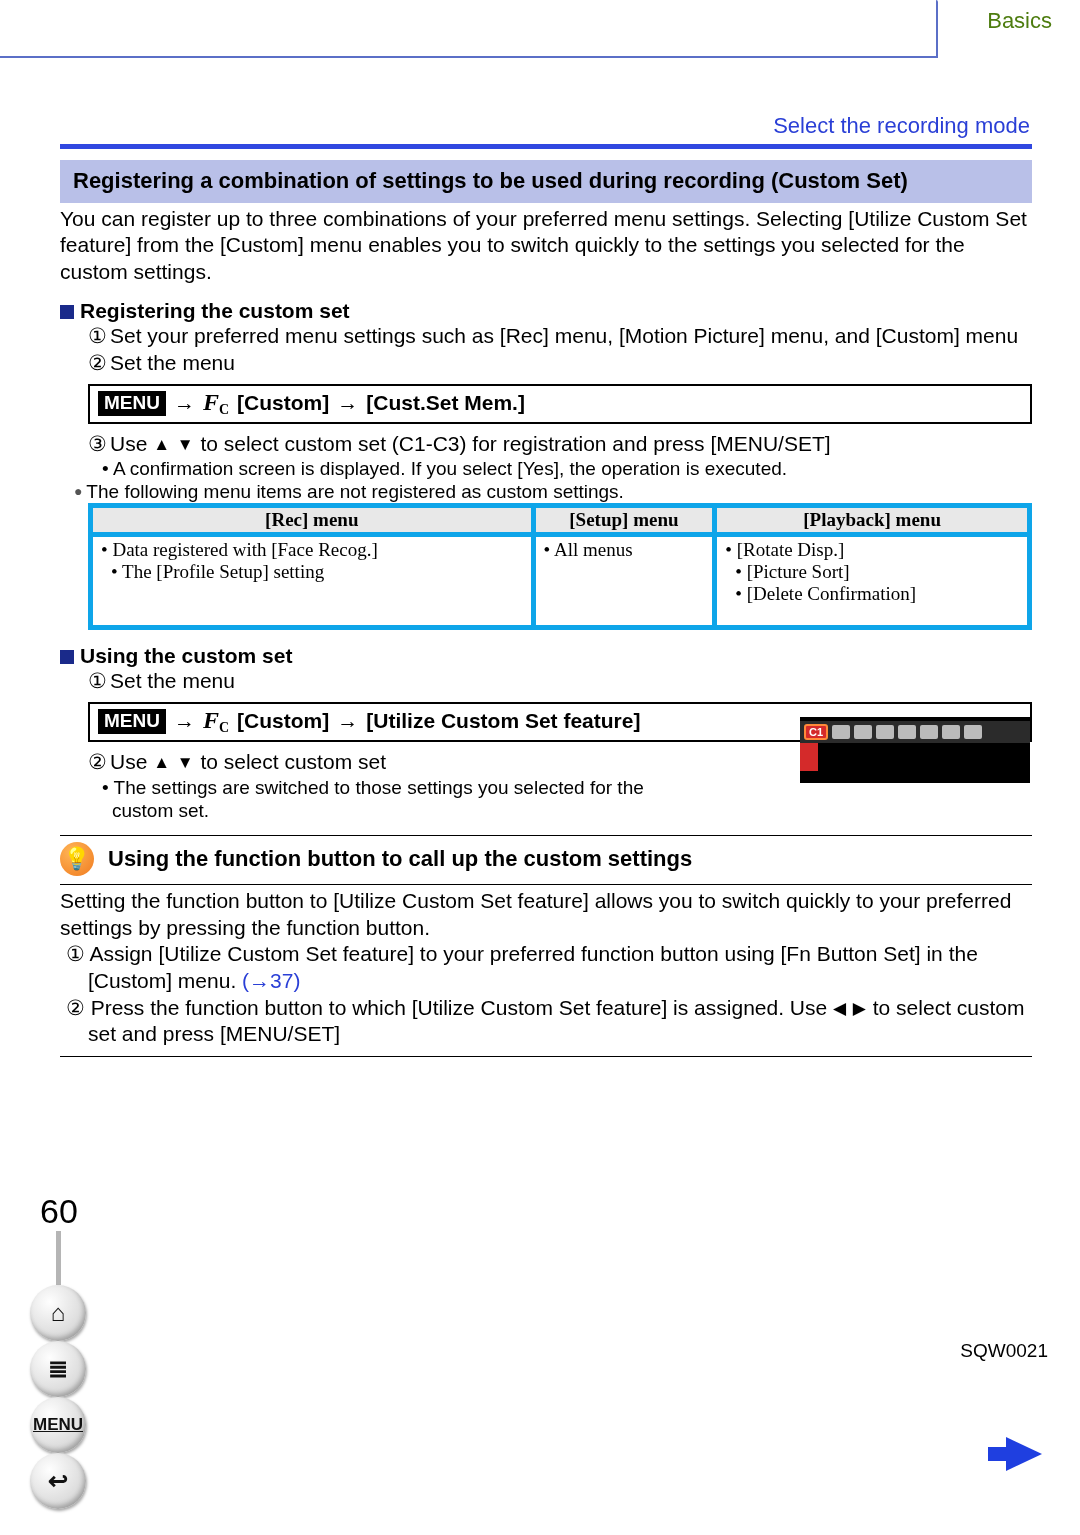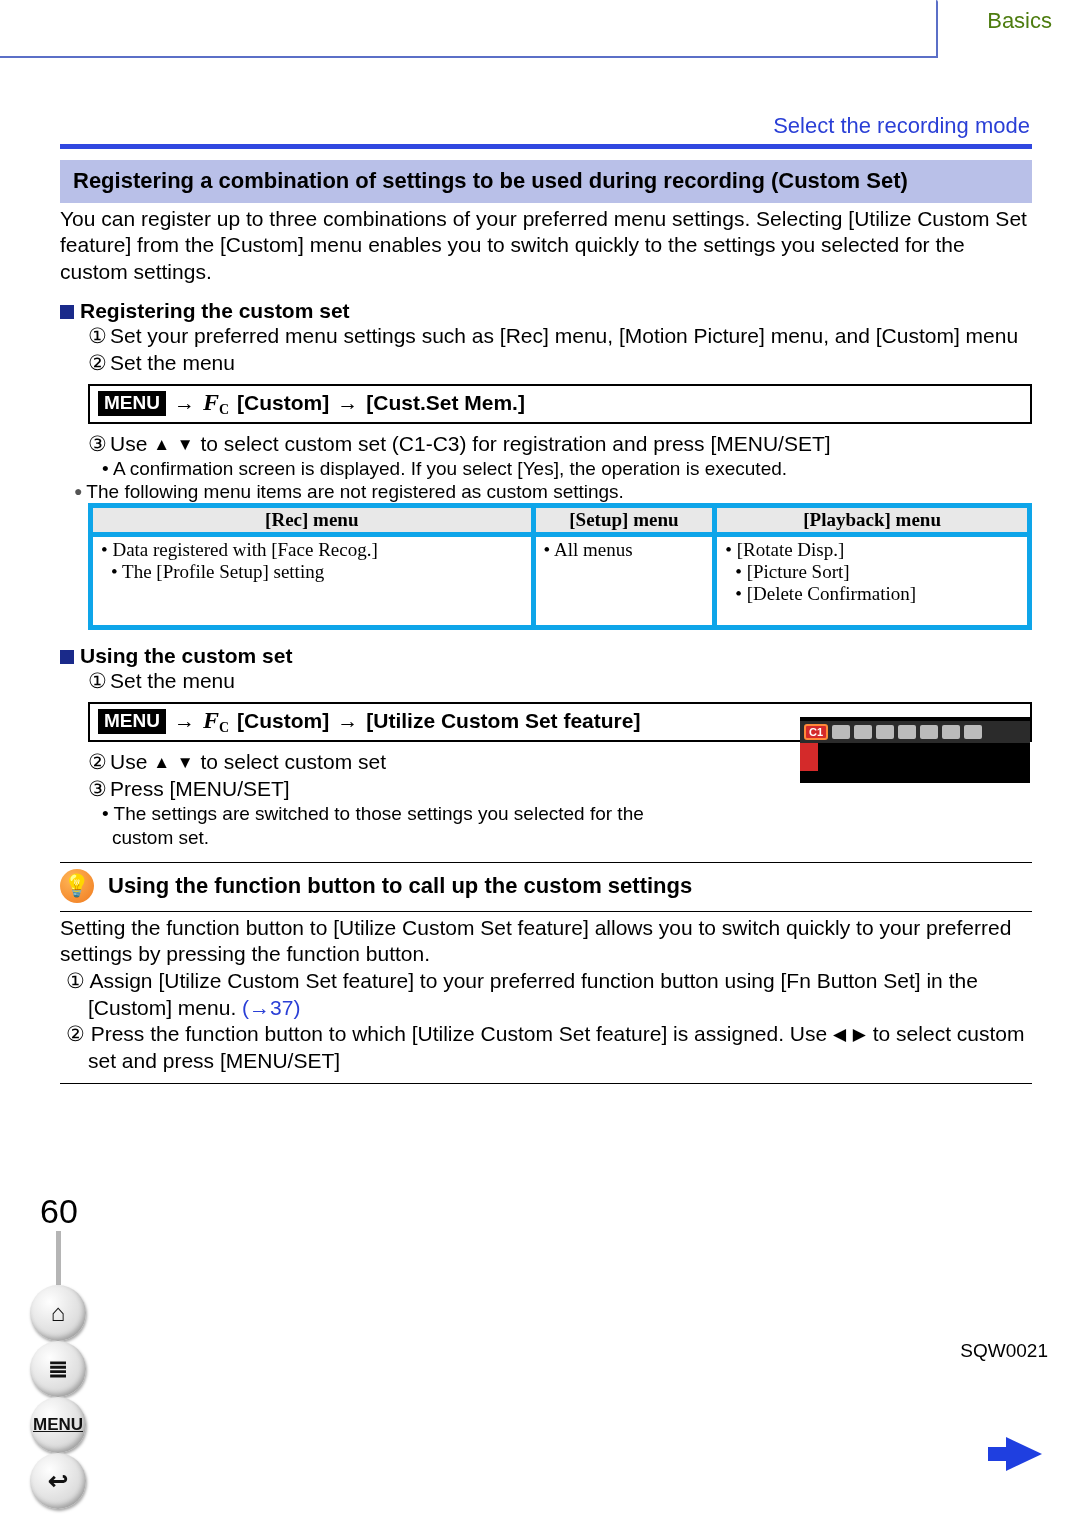--- a/index.html
+++ b/index.html
@@ -372,23 +372,20 @@
       <span class="arrow">→</span>
       <span class="fc-icon">F<sub>C</sub></span>
       <span>[Custom]</span>
       <span class="arrow">→</span>
       <span>[Utilize Custom Set feature]</span>
     </div>
 
     <div class="step" style="max-width:610px">
       <span class="circnum">②</span><span>Use </span><span class="updown">▲ ▼</span><span> to select custom set</span>
     </div>
-    <div class="step">
-      <span class="circnum">③</span><span>Press [MENU/SET]</span>
-    </div>
     <div class="bullet-note" style="max-width:590px">The settings are switched to those settings you selected for the custom set.</div>
 
     <div class="screen-thumb">
       <div class="strip">
         <span class="c1">C1</span>
         <span class="ico"></span>
         <span class="ico"></span>
         <span class="ico"></span>
         <span class="ico"></span>
         <span class="ico"></span>

